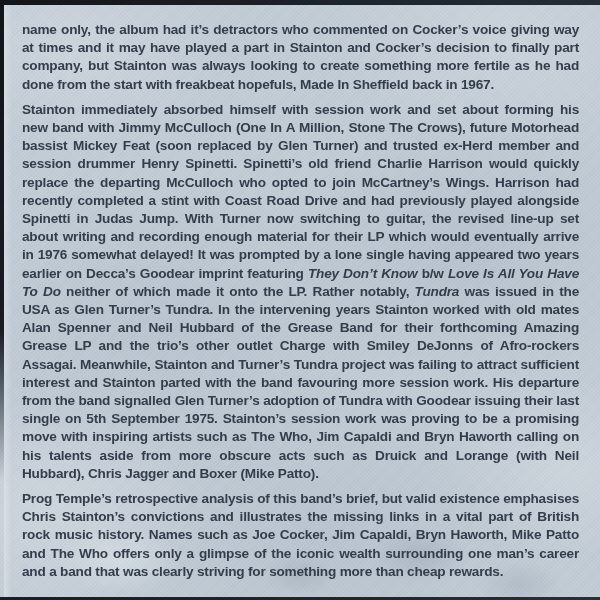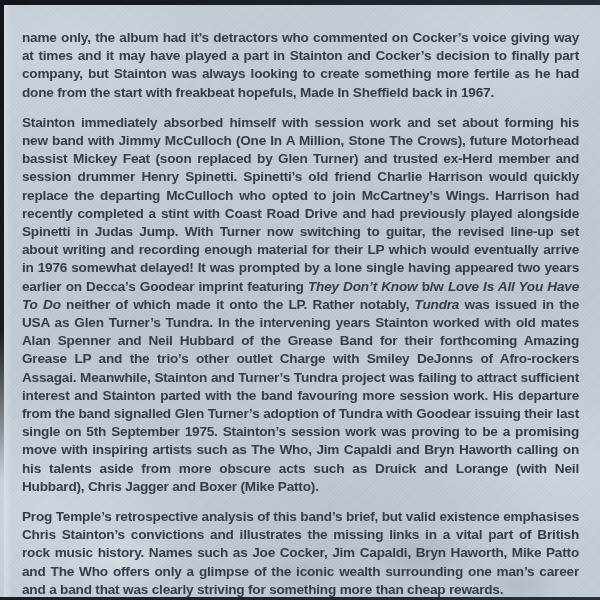--- a/index.html
+++ b/index.html
@@ -44,21 +44,21 @@
   .text-block{
     position:absolute;z-index:2;
     left:22px;right:21px;top:17px;
     color:var(--text);
     font-weight:bold;
     font-size:13.6px;
     line-height:18.2px;
     letter-spacing:-0.2px;
     text-align:justify;
   }
-  .text-block p{margin:12px 0 7px;}
+  .text-block p{margin:4px 0 7px;}
   .text-block p:last-child{margin-bottom:0;}
   .text-block em{font-style:italic;}
 </style>
 </head>
 <body>
 
 <div class="scan">
   <div class="edge edge-top"></div>
   <div class="edge edge-left"></div>
   <div class="edge edge-bottom"></div>

